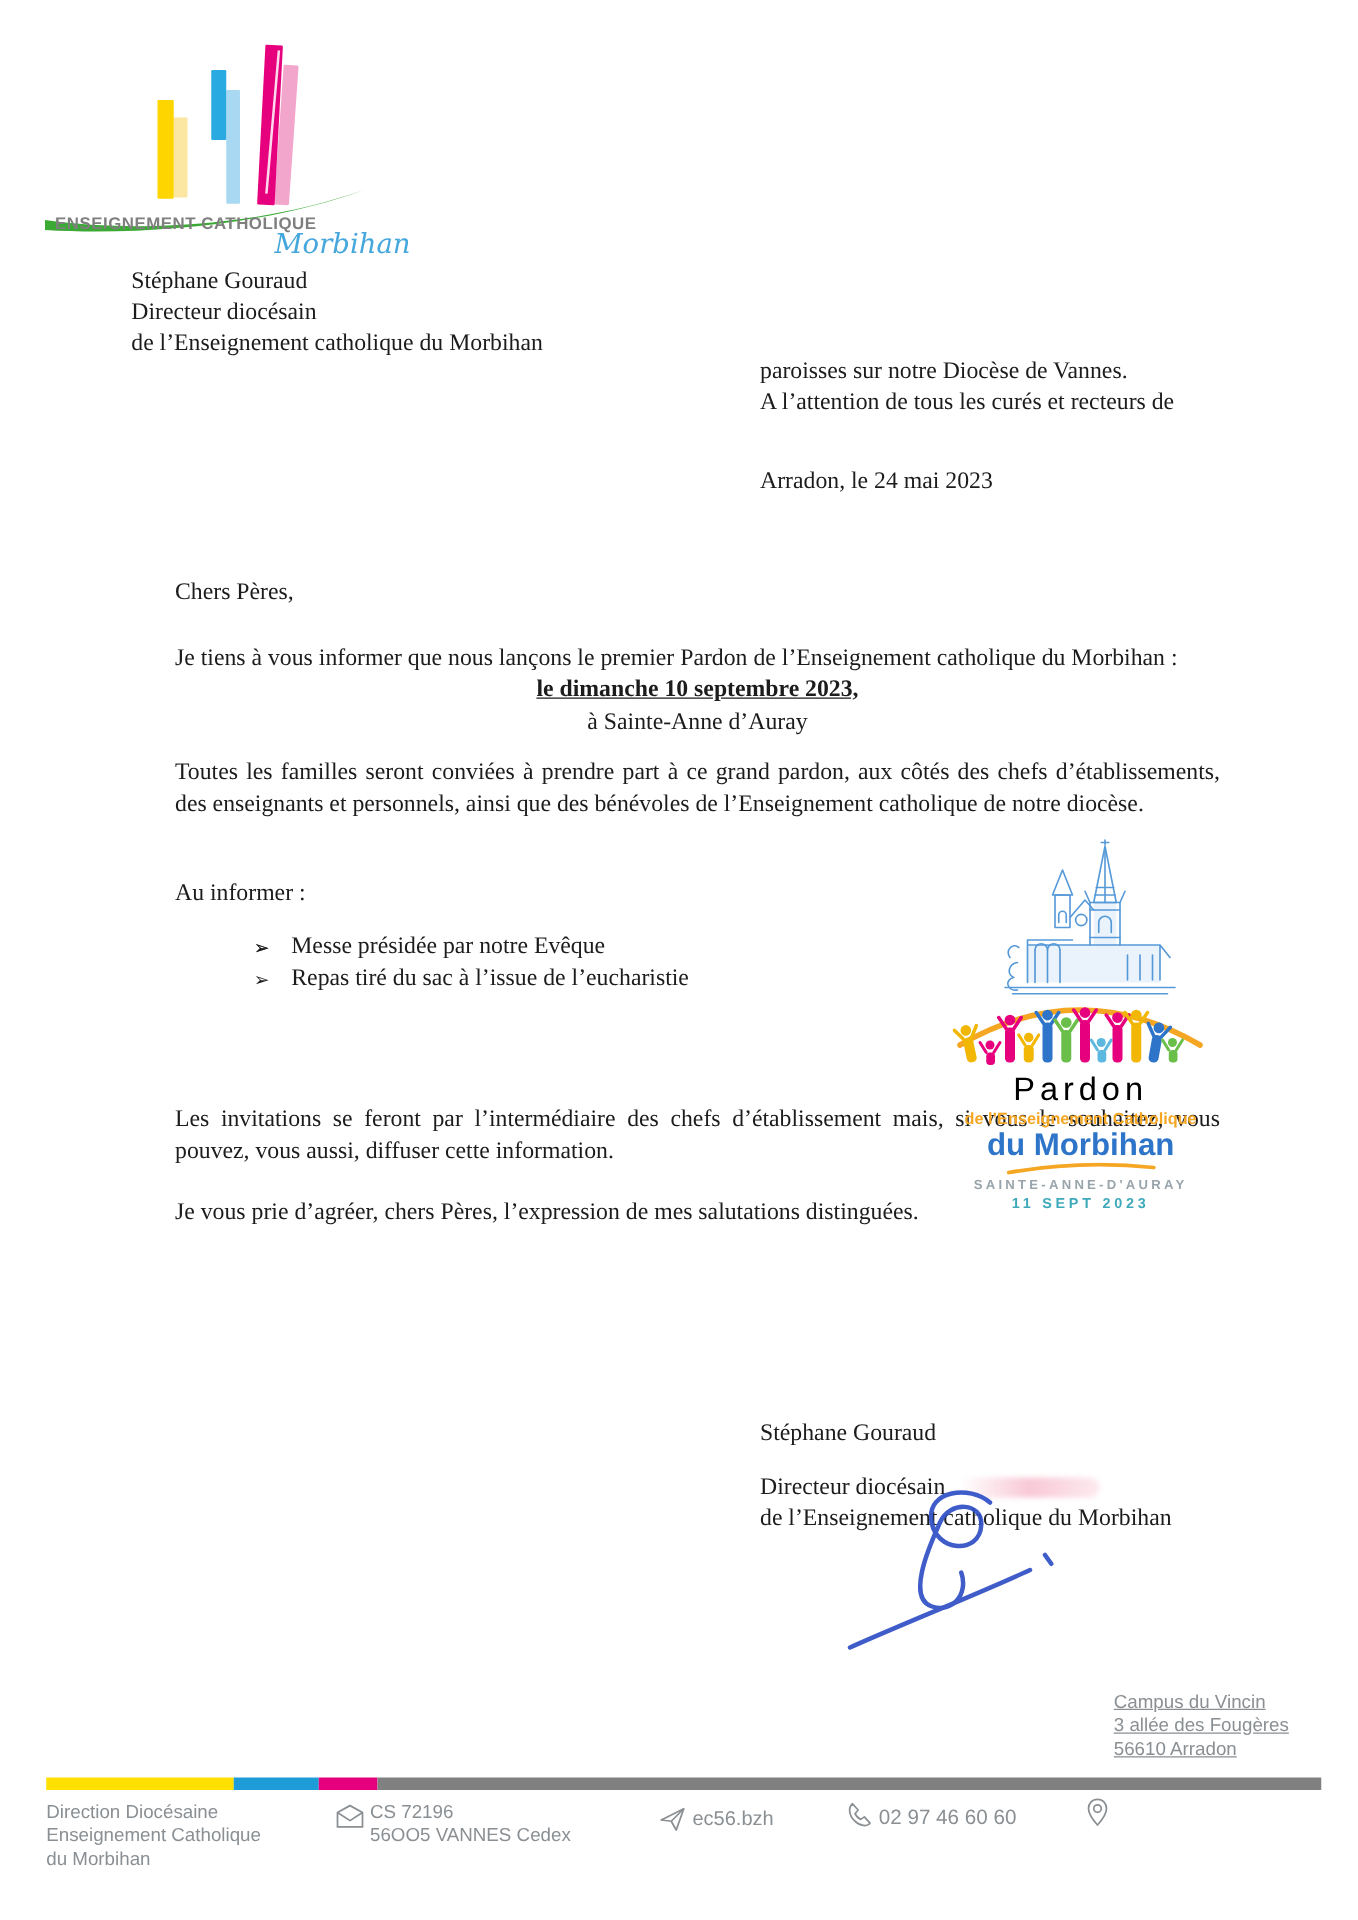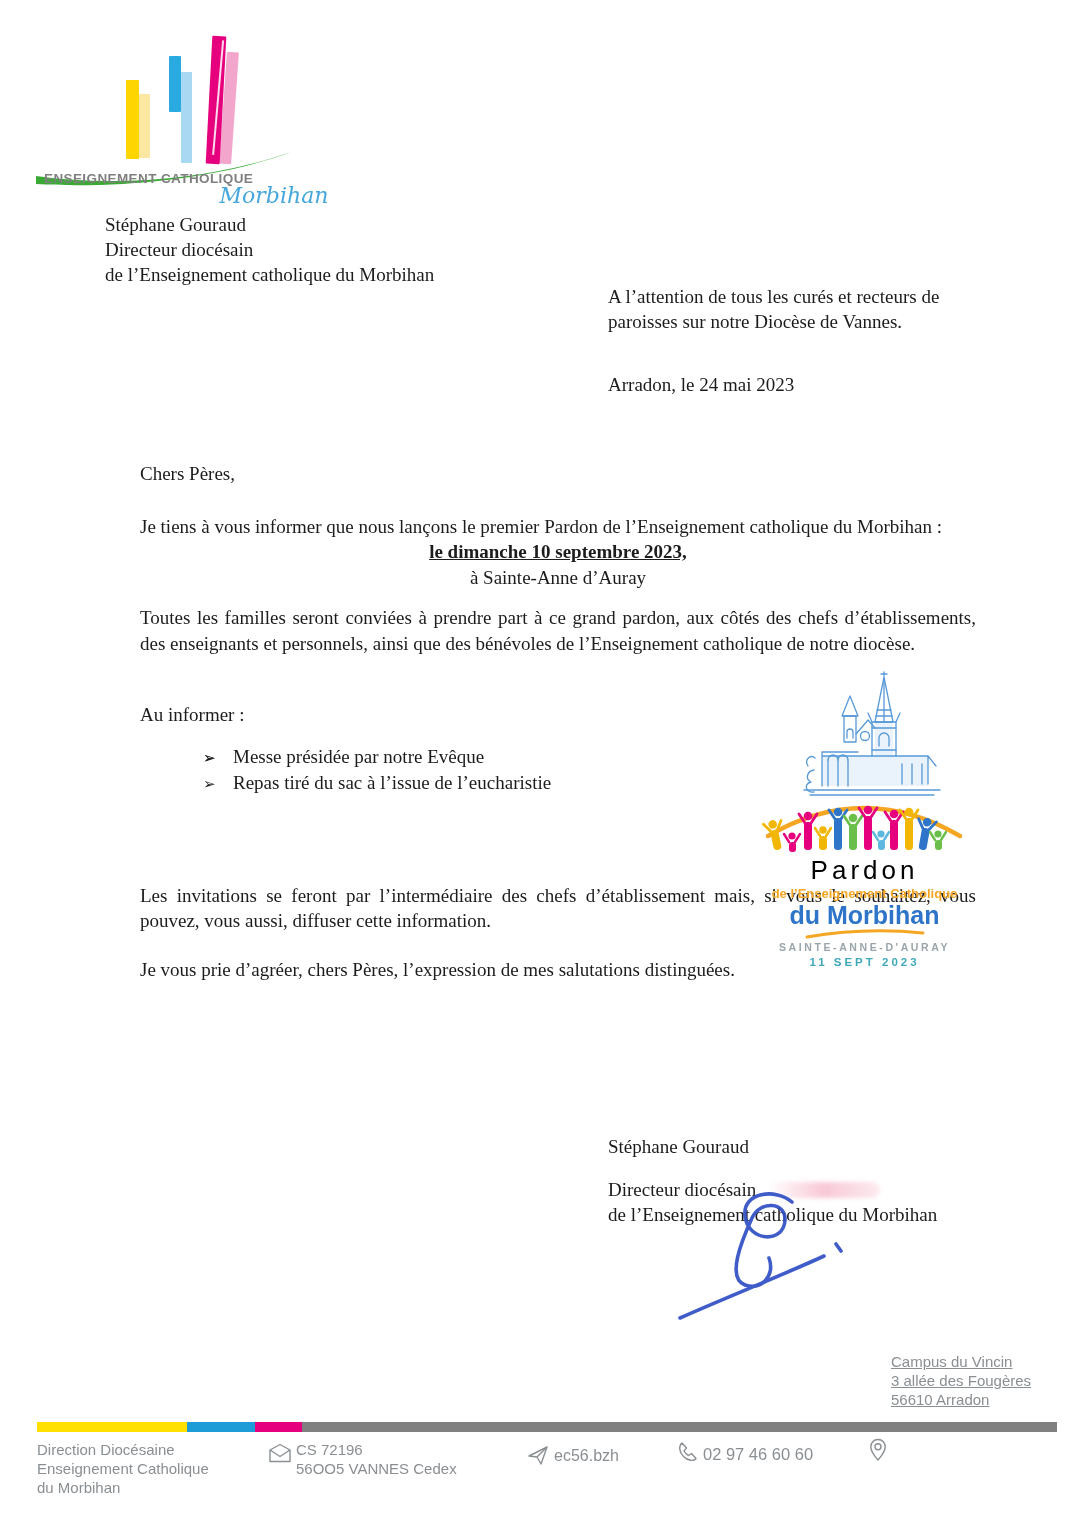--- a/index.html
+++ b/index.html
@@ -100,22 +100,22 @@
     <div class="brand-region">Morbihan</div>
   </div>
 
   <div class="sender">
     <div>Stéphane Gouraud</div>
     <div>Directeur diocésain</div>
     <div>de l’Enseignement catholique du Morbihan</div>
   </div>
 
   <div class="recipient">
+    <div>paroisses sur notre Diocèse de Vannes.</div>
     <div>A l’attention de tous les curés et recteurs de</div>
-    <div>paroisses sur notre Diocèse de Vannes.</div>
   </div>
 
   <div class="dateline">Arradon, le 24 mai 2023</div>
 
   <div class="body-block">
     <p class="salutation">Chers Pères,</p>
     <p class="jp p1">Je tiens à vous informer que nous lançons le premier Pardon de l’Enseignement catholique du Morbihan :</p>
     <p class="event-date">le dimanche 10 septembre 2023,</p>
     <p class="event-place">à Sainte-Anne d’Auray</p>
     <p class="jp p2">Toutes les familles seront conviées à prendre part à ce grand pardon, aux côtés des chefs d’établissements, des enseignants et personnels, ainsi que des bénévoles de l’Enseignement catholique de notre diocèse.</p>

